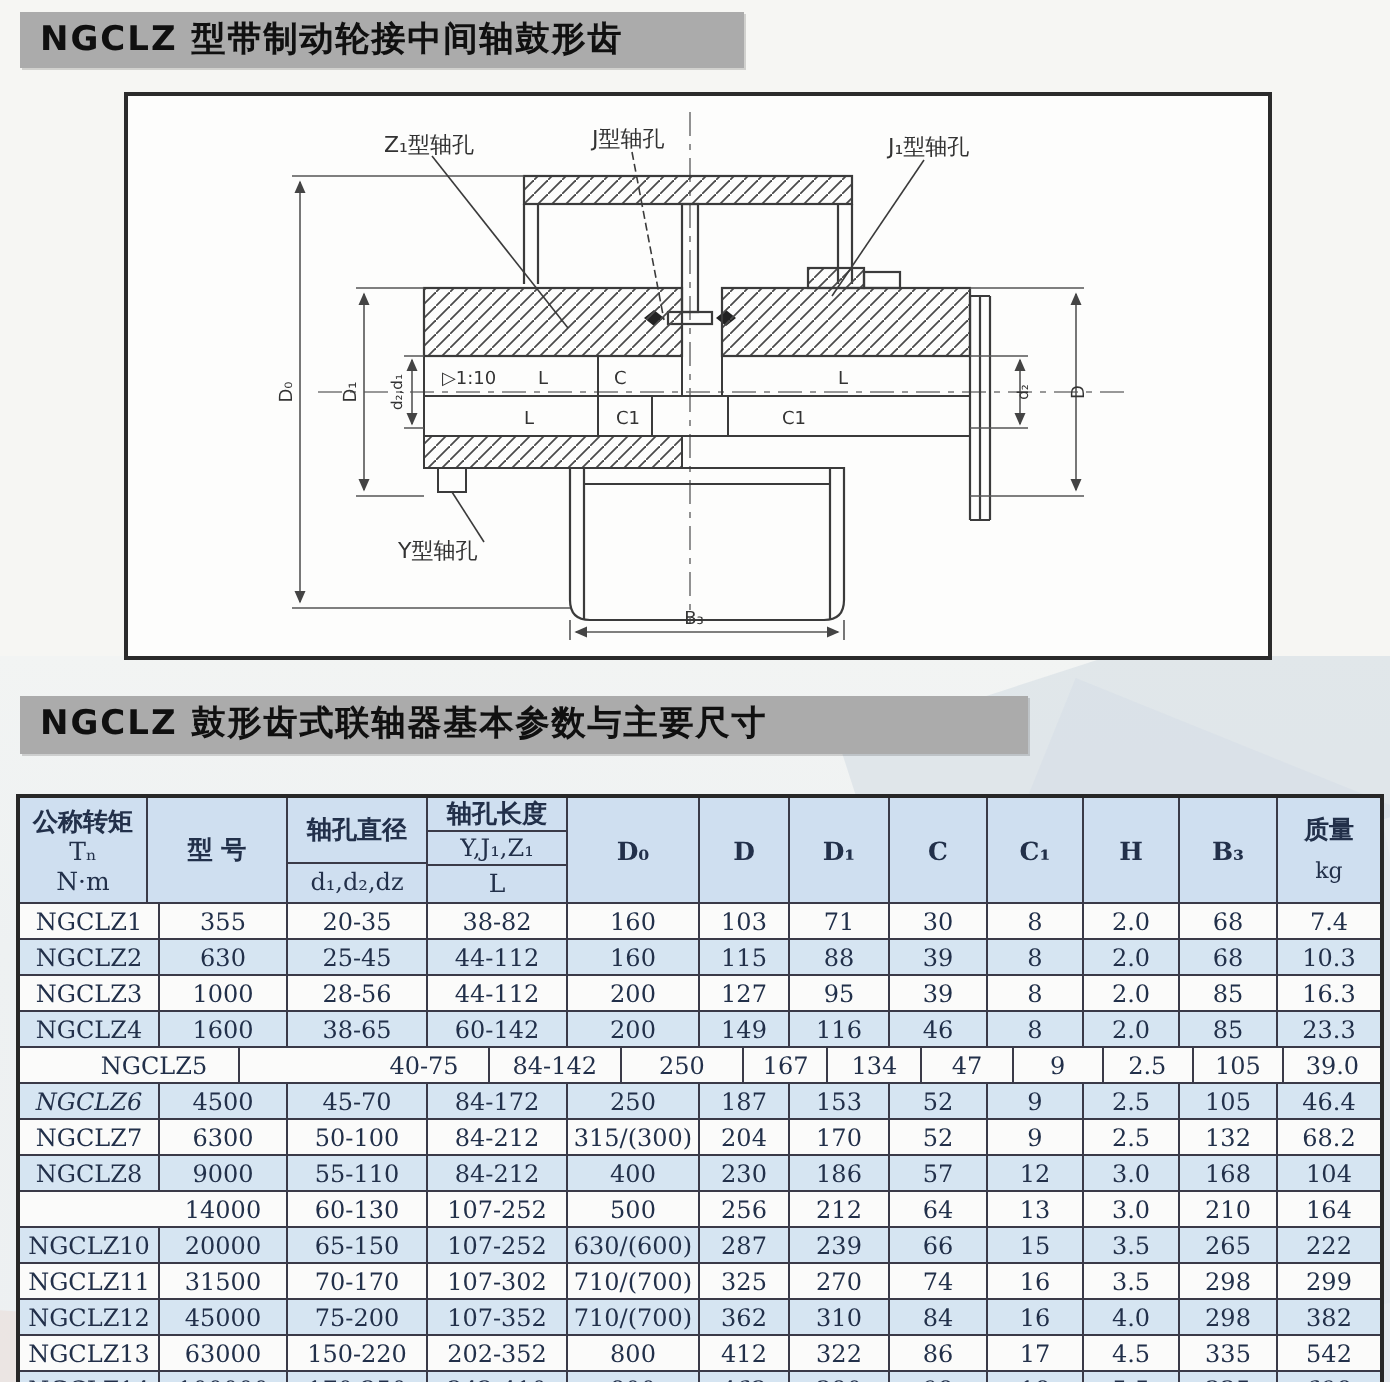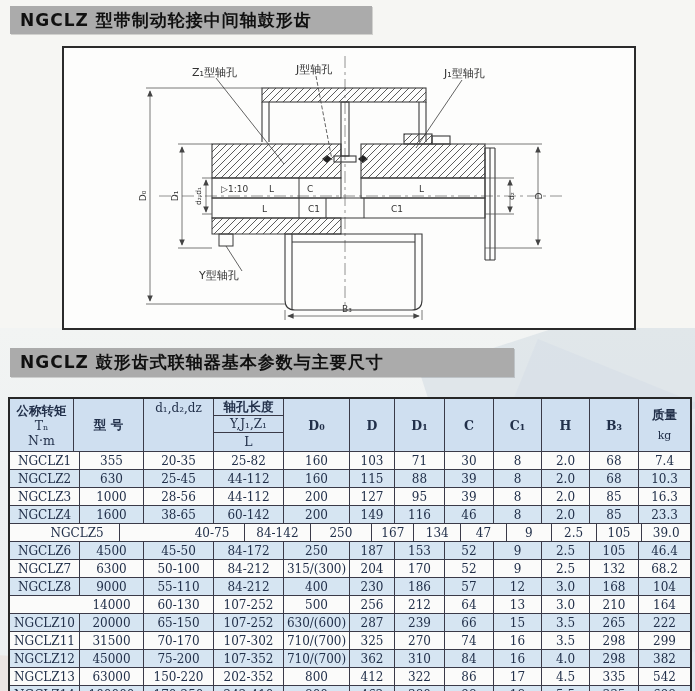--- a/index.html
+++ b/index.html
@@ -157,20 +157,21 @@
 
   <div id="spec-table">
     <div class="hdr">
       <div class="hcell tight" style="width:64px">
         <div>公称转矩</div>
         <div style="font-weight:normal">Tₙ</div>
         <div style="font-weight:normal">N·m</div>
       </div>
       <div class="hcell" style="width:70px">型  号</div>
       <div class="hcell" style="width:70px;padding:0;justify-content:flex-start">
+        <div class="hsub hline" style="height:33px">轴孔直径</div>
         <div class="hsub" style="height:18px;font-weight:normal;font-size:12px">d₁,d₂,dz</div>
       </div>
       <div class="hcell" style="width:70px;padding:0;justify-content:flex-start">
         <div class="hsub hline" style="height:17px">轴孔长度</div>
         <div class="hsub hline" style="height:17px;font-weight:normal;font-size:12px">Y,J₁,Z₁</div>
         <div class="hsub" style="height:17px;font-weight:normal">L</div>
       </div>
       <div class="hcell letter" style="width:66px">D₀</div>
       <div class="hcell letter" style="width:45px">D</div>
       <div class="hcell letter" style="width:50px">D₁</div>
@@ -181,21 +182,21 @@
       <div class="hcell tight" style="width:51px">
         <div>质量</div>
         <div style="font-weight:normal;font-size:11px;margin-top:6px">kg</div>
       </div>
     </div>
     <div id="rows">
         <div class="row">
           <div class="cell" style="width: 70px;">NGCLZ1</div>
           <div class="cell" style="width: 64px;">355</div>
           <div class="cell" style="width: 70px;">20-35</div>
-          <div class="cell" style="width: 70px;">25-82</div>
+          <div class="cell" style="width: 70px;">38-82</div>
           <div class="cell" style="width: 66px;">160</div>
           <div class="cell" style="width: 45px;">103</div>
           <div class="cell" style="width: 50px;">71</div>
           <div class="cell" style="width: 49px;">30</div>
           <div class="cell" style="width: 48px;">8</div>
           <div class="cell" style="width: 48px;">2.0</div>
           <div class="cell" style="width: 49px;">68</div>
           <div class="cell" style="width: 51px;">7.4</div>
         </div>
         <div class="row alt">
@@ -248,23 +249,23 @@
           <div class="cell" style="width: 66px;">250</div>
           <div class="cell" style="width: 45px;">167</div>
           <div class="cell" style="width: 50px;">134</div>
           <div class="cell" style="width: 49px;">47</div>
           <div class="cell" style="width: 48px;">9</div>
           <div class="cell" style="width: 48px;">2.5</div>
           <div class="cell" style="width: 49px;">105</div>
           <div class="cell" style="width: 51px;">39.0</div>
         </div>
         <div class="row alt">
-          <div class="cell" style="width: 70px;">NGCLZ6</div>
+          <div class="cell" style="width: 70px; font-style: italic;">NGCLZ6</div>
           <div class="cell" style="width: 64px;">4500</div>
-          <div class="cell" style="width: 70px;">45-50</div>
+          <div class="cell" style="width: 70px;">45-70</div>
           <div class="cell" style="width: 70px;">84-172</div>
           <div class="cell" style="width: 66px;">250</div>
           <div class="cell" style="width: 45px;">187</div>
           <div class="cell" style="width: 50px;">153</div>
           <div class="cell" style="width: 49px;">52</div>
           <div class="cell" style="width: 48px;">9</div>
           <div class="cell" style="width: 48px;">2.5</div>
           <div class="cell" style="width: 49px;">105</div>
           <div class="cell" style="width: 51px;">46.4</div>
         </div>

